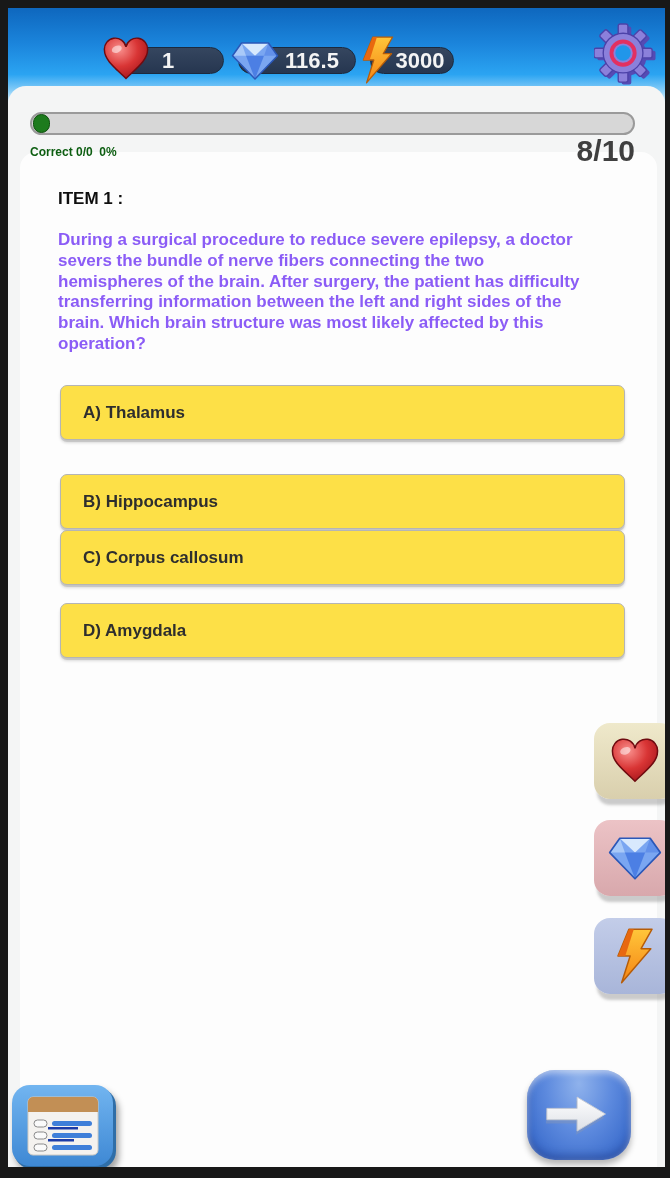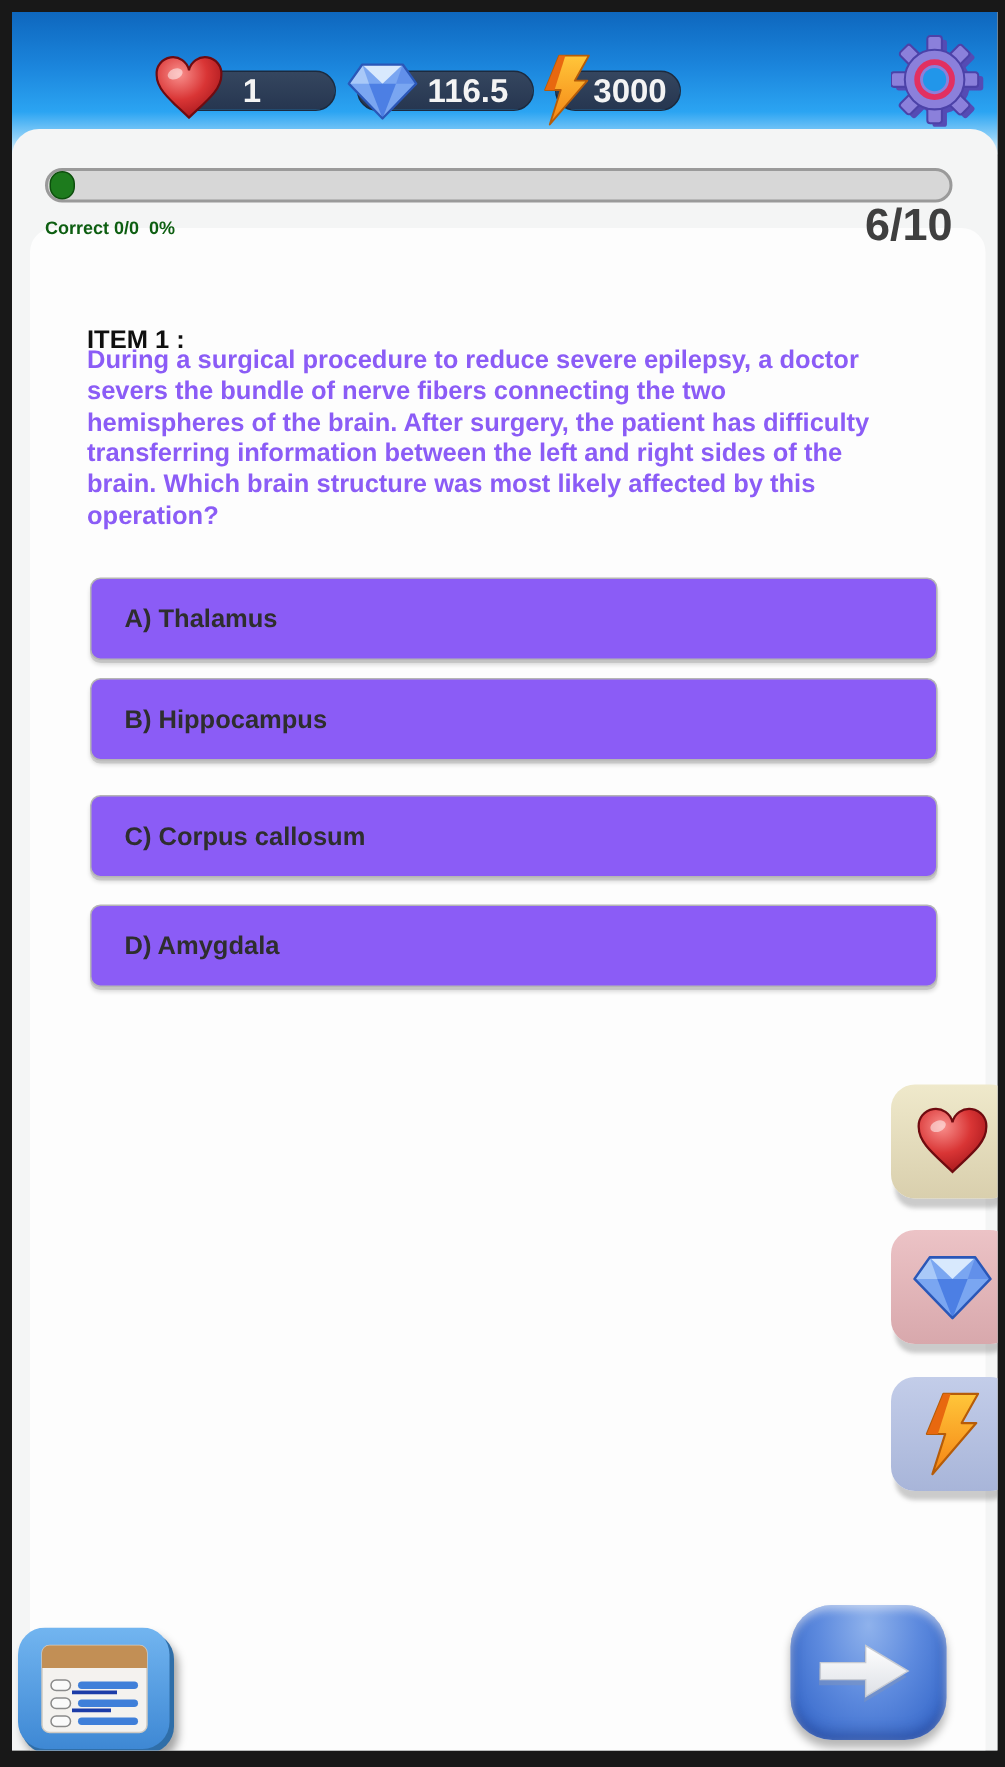--- a/index.html
+++ b/index.html
@@ -20,29 +20,29 @@
   
   .pbar{position:absolute;left:22px;top:104px;width:605px;height:23px;background:#d7d7d7;
         border:2px solid #9a9a9a;border-radius:12px;}
   .pfill{position:absolute;left:1px;top:0px;width:17px;height:19px;background:#1d7b1d;
         border:1px solid #0d4f0d;border-radius:9px;}
   .correct{position:absolute;left:22px;top:137px;font-size:12px;font-weight:bold;color:#0d5e11;white-space:pre;z-index:4;}
   .counter{position:absolute;right:30px;top:126px;font-size:30px;font-weight:bold;color:#3f3f3f;z-index:4;}
   
   .card{position:absolute;left:12px;top:144px;width:637px;height:1015px;background:#fdfdfd;
         border-radius:16px 16px 0 0;}
-  .item{position:absolute;left:50px;top:181px;font-size:17px;font-weight:bold;color:#0f0f0f;margin-top:28px;}
+  .item{position:absolute;left:50px;top:181px;font-size:17px;font-weight:bold;color:#0f0f0f;}
   .qtext{position:absolute;left:50px;top:222px;width:585px;font-size:17px;font-weight:bold;color:#8b5cf6;
          line-height:20.8px;white-space:pre-line;}
   
-  .opt{position:absolute;left:52px;width:565px;height:55px;background:#8b5cf6;
+  .opt{position:absolute;left:52px;width:565px;height:55px;background:#fde047;
        border:1px solid #b5b5b5;border-radius:7px;display:flex;align-items:center;
        padding-left:22px;font-size:17px;font-weight:bold;color:#2e2e2e;cursor:pointer;
        box-shadow:0 2px 0 rgba(0,0,0,.10),0 3px 3px rgba(0,0,0,.14);}
-  .optA{top:377px;} .optB{top:444px;} .optC{top:522px;} .optD{top:595px;}
+  .optA{top:377px;} .optB{top:466px;} .optC{top:522px;} .optD{top:595px;}
   
   .pw{position:absolute;left:586px;width:82px;height:76px;border-radius:16px;cursor:pointer;
       display:flex;align-items:center;justify-content:center;
       box-shadow:0 9px 3px -3px rgba(110,110,110,.35);}
   .pwLife{top:715px;background:linear-gradient(#efe9cb,#d9cfad);}
   .pwDia{top:812px;background:linear-gradient(#ecc3c6,#d8a8ac);}
   .pwBolt{top:910px;background:linear-gradient(#c3cde9,#a8b5d9);}
   
   .menuBtn{position:absolute;left:4px;top:1077px;width:104px;height:84px;cursor:pointer;
            filter:drop-shadow(3px 5px 3px rgba(0,0,0,.35));}
@@ -206,21 +206,21 @@
             </svg></span>
       </div>
     </div>
 
     <div class="panel"></div>
 
     <div class="pbar">
       <div class="pfill"></div>
     </div>
     <div class="correct">Correct 0/0  0%</div>
-    <div class="counter">6/10</div>
+    <div class="counter">8/10</div>
 
     <div class="card"></div>
     <div class="item">ITEM 1 :</div>
     <div class="qtext">During a surgical procedure to reduce severe epilepsy, a doctor
 severs the bundle of nerve fibers connecting the two
 hemispheres of the brain. After surgery, the patient has difficulty
 transferring information between the left and right sides of the
 brain. Which brain structure was most likely affected by this
 operation?</div>
 

